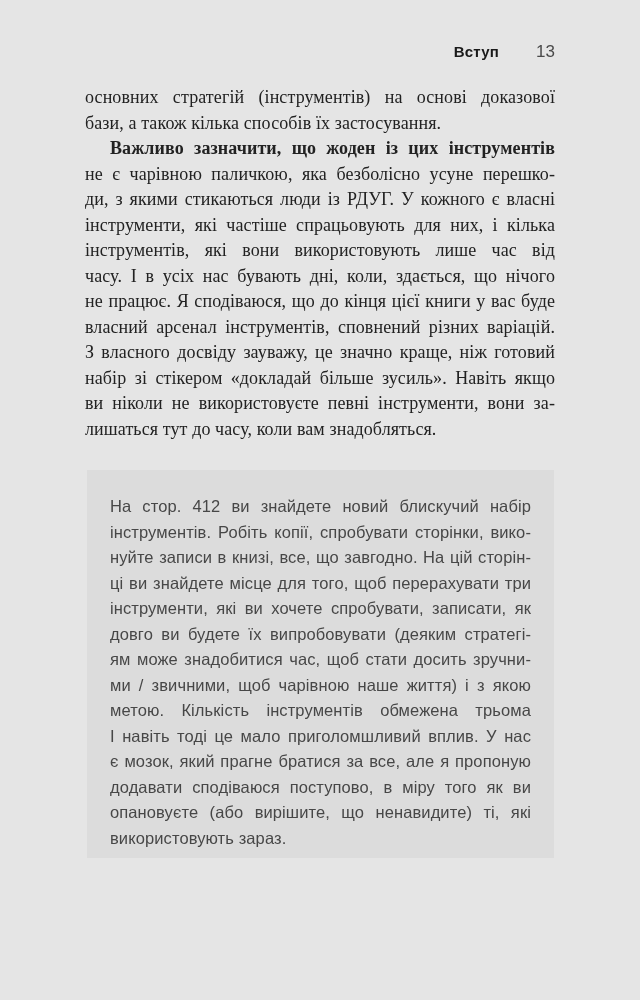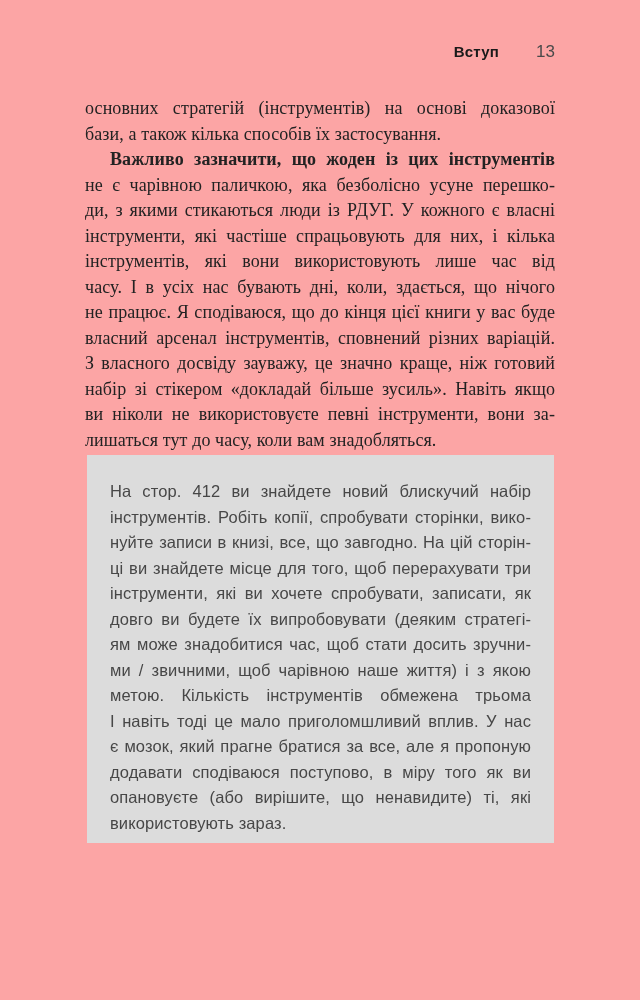--- a/index.html
+++ b/index.html
@@ -1,46 +1,46 @@
 <!DOCTYPE html>
 <html><head>
 <meta charset="utf-8">
 <style>
   html,body { margin:0; padding:0; background:#ffffff; }
   .page {
     position:relative;
     width:640px; height:1000px;
-    background:#fca5a5;
+    background:#e5e5e5;
     font-family:"Liberation Serif","DejaVu Serif",serif;
     overflow:hidden;
   }
   .pagehead {
     position:absolute; top:42px; right:85px;
     font-family:"Liberation Sans","DejaVu Sans",sans-serif;
     display:flex; align-items:baseline;
   }
   .chapter {
     font-weight:700; font-size:15px; color:#1a1a1a;
     letter-spacing:0.2px; margin-right:37px;
   }
   .pagenum { font-size:17px; color:#4a4a4a; }
 
   .bodytext {
-    position:absolute; left:85px; top:96px; width:470px;
+    position:absolute; left:85px; top:85px; width:470px;
   }
   .para .line {
     font-size:18px; line-height:25.5px; color:#222222;
     text-align:justify; text-align-last:justify;
     letter-spacing:0.1px;
   }
   .para .line.last { text-align-last:left; }
   .para .line.indent { text-indent:25px;font-weight:bold; }
 
   .toolbox {
-    margin-left:2px; margin-top:2px;
+    margin-left:2px; margin-top:28px;
     width:467px; box-sizing:border-box;
     background:#dcdcdc;
     padding:24px 23px 7px 23px;
   }
   .toolbox .line {
     font-family:"Liberation Sans","DejaVu Sans",sans-serif;
     font-size:16.5px; line-height:25.5px; color:#474747;
     text-align:justify; text-align-last:justify;
     letter-spacing:0.1px;
   }

